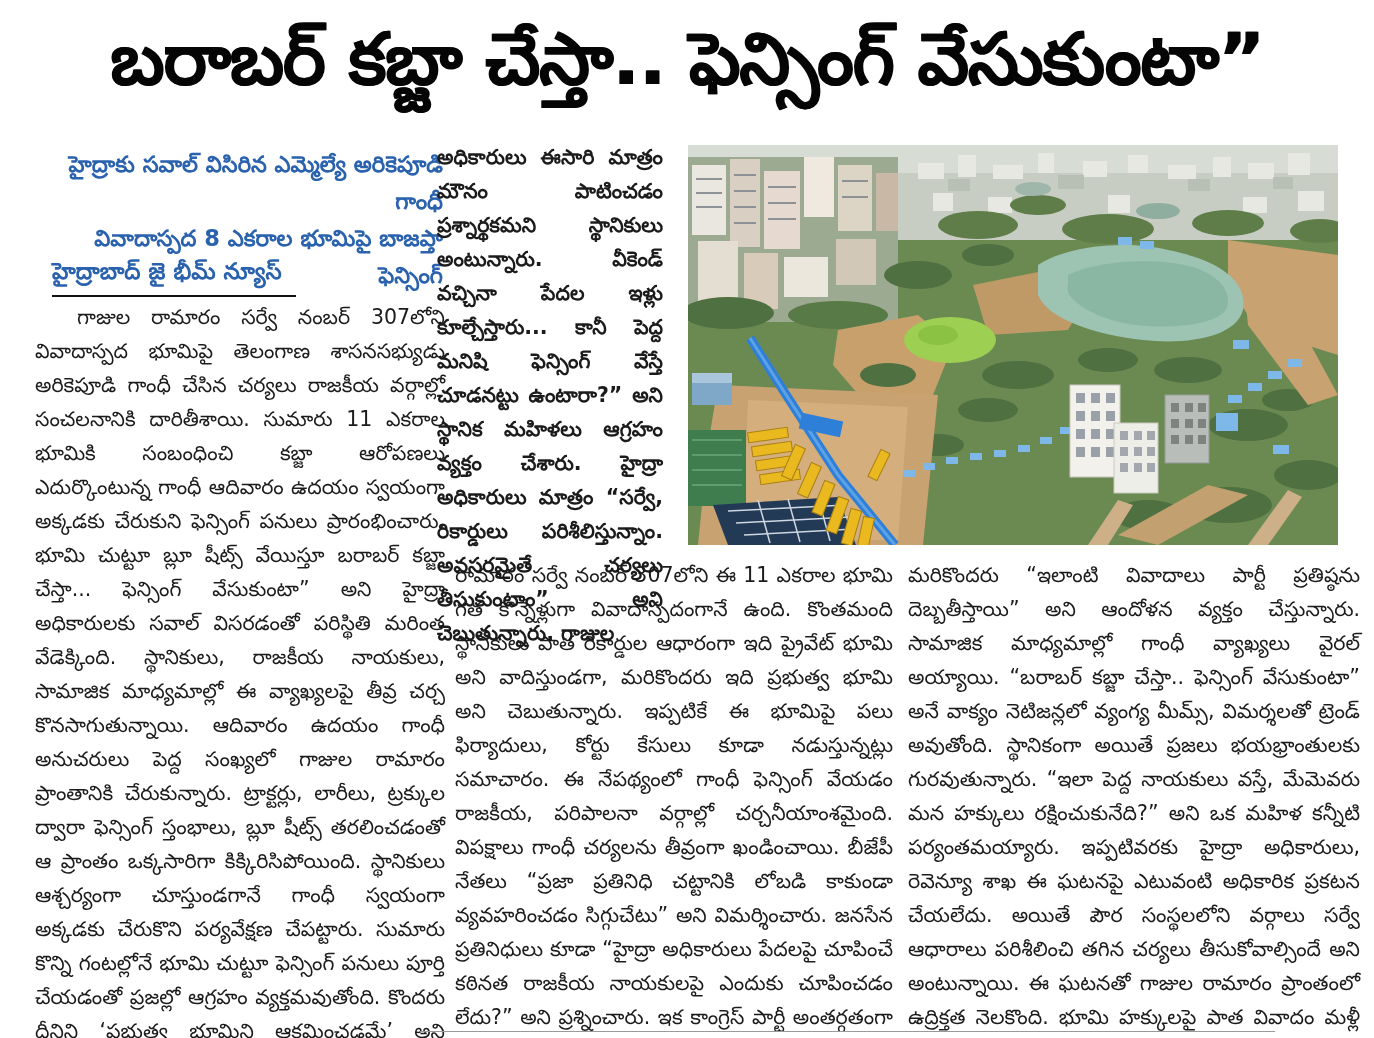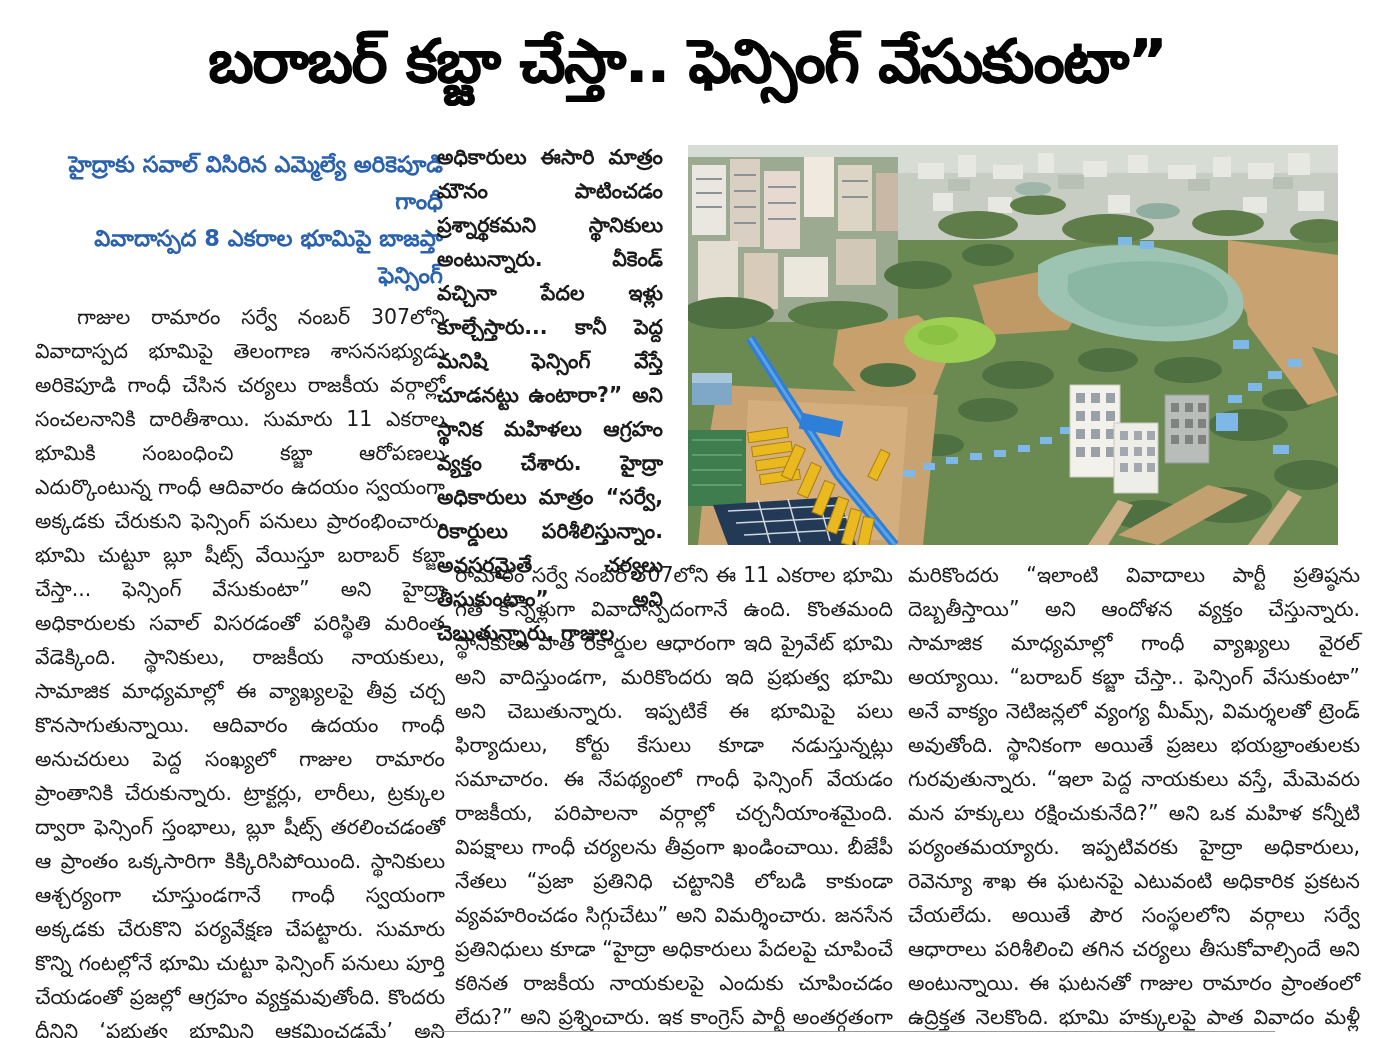--- a/index.html
+++ b/index.html
@@ -7,21 +7,21 @@
     position:relative;
     width:1374px;height:1038px;
     background:#ffffff;
     font-family:"DejaVu Sans",sans-serif;
     color:#161616;
     overflow:hidden;
   }
   .headline{
     position:absolute;left:18px;top:4px;width:1338px;height:128px;
     display:flex;align-items:center;justify-content:center;
-    font-size:60px;font-weight:900;color:#050505;
+    font-size:72px;font-weight:900;color:#050505;
     letter-spacing:-1px;white-space:nowrap;
     text-shadow:1px 0 0 #050505;
   }
   .subhead{
     position:absolute;left:35px;top:146px;width:408px;
     text-align:right;font-size:22.5px;font-weight:700;
     color:#2b62ae;line-height:37px;
   }
   .byline{
     position:absolute;left:52px;top:258px;
@@ -54,20 +54,21 @@
 
 <div id="page">
 
   <div class="headline">బరాబర్ కబ్జా చేస్తా.. ఫెన్సింగ్ వేసుకుంటా”</div>
 
   <div class="subhead">
     <div>హైద్రాకు సవాల్ విసిరిన ఎమ్మెల్యే అరికెపూడి గాంధీ</div>
     <div>వివాదాస్పద 8 ఎకరాల భూమిపై బాజప్తా ఫెన్సింగ్</div>
   </div>
 
+  <div class="byline">హైద్రాబాద్ జై భీమ్ న్యూస్</div>
 
   <div class="bodytext col1">
     <div class="para">గాజుల రామారం సర్వే నంబర్ 307లోని వివాదాస్పద భూమిపై తెలంగాణ శాసనసభ్యుడు అరికెపూడి గాంధీ చేసిన చర్యలు రాజకీయ వర్గాల్లో సంచలనానికి దారితీశాయి. సుమారు 11 ఎకరాల భూమికి సంబంధించి కబ్జా ఆరోపణలు ఎదుర్కొంటున్న గాంధీ ఆదివారం ఉదయం స్వయంగా అక్కడకు చేరుకుని ఫెన్సింగ్ పనులు ప్రారంభించారు. భూమి చుట్టూ బ్లూ షీట్స్ వేయిస్తూ బరాబర్ కబ్జా చేస్తా... ఫెన్సింగ్ వేసుకుంటా” అని హైద్రా అధికారులకు సవాల్ విసరడంతో పరిస్థితి మరింత వేడెక్కింది. స్థానికులు, రాజకీయ నాయకులు, సామాజిక మాధ్యమాల్లో ఈ వ్యాఖ్యలపై తీవ్ర చర్చ కొనసాగుతున్నాయి. ఆదివారం ఉదయం గాంధీ అనుచరులు పెద్ద సంఖ్యలో గాజుల రామారం ప్రాంతానికి చేరుకున్నారు. ట్రాక్టర్లు, లారీలు, ట్రక్కుల ద్వారా ఫెన్సింగ్ స్తంభాలు, బ్లూ షీట్స్ తరలించడంతో ఆ ప్రాంతం ఒక్కసారిగా కిక్కిరిసిపోయింది. స్థానికులు ఆశ్చర్యంగా చూస్తుండగానే గాంధీ స్వయంగా అక్కడకు చేరుకొని పర్యవేక్షణ చేపట్టారు. సుమారు కొన్ని గంటల్లోనే భూమి చుట్టూ ఫెన్సింగ్ పనులు పూర్తి చేయడంతో ప్రజల్లో ఆగ్రహం వ్యక్తమవుతోంది. కొందరు దీనిని ‘ప్రభుత్వ భూమిని ఆక్రమించడమే’ అని పేర్కొంటుండగా, మరికొందరు ‘సొంత పత్రాలతోనే భూమి రక్షణ చర్యలు’ అని వాదిస్తున్నారు. సాధారణంగా చిన్నపాటి నిర్మాణాలు, పేదల ఇళ్లు, గుడిసెలు అనధికారమంటూ కూల్చివేయడంలో వేగంగా వ్యవహరించే హైద్రా</div>
   </div>
 
   <div class="bodytext col2narrow">అధికారులు ఈసారి మాత్రం మౌనం పాటించడం ప్రశ్నార్థకమని స్థానికులు అంటున్నారు. వీకెండ్ వచ్చినా పేదల ఇళ్లు కూల్చేస్తారు... కానీ పెద్ద మనిషి ఫెన్సింగ్ వేస్తే చూడనట్టు ఉంటారా?” అని స్థానిక మహిళలు ఆగ్రహం వ్యక్తం చేశారు. హైద్రా అధికారులు మాత్రం “సర్వే, రికార్డులు పరిశీలిస్తున్నాం. అవసరమైతే చర్యలు తీసుకుంటాం” అని చెబుతున్నారు. గాజుల</div>
 
   <div class="bodytext col2wide">రామారం సర్వే నంబర్ 307లోని ఈ 11 ఎకరాల భూమి గత కొన్నేళ్లుగా వివాదాస్పదంగానే ఉంది. కొంతమంది స్థానికులు పాత రికార్డుల ఆధారంగా ఇది ప్రైవేట్ భూమి అని వాదిస్తుండగా, మరికొందరు ఇది ప్రభుత్వ భూమి అని చెబుతున్నారు. ఇప్పటికే ఈ భూమిపై పలు ఫిర్యాదులు, కోర్టు కేసులు కూడా నడుస్తున్నట్లు సమాచారం. ఈ నేపథ్యంలో గాంధీ ఫెన్సింగ్ వేయడం రాజకీయ, పరిపాలనా వర్గాల్లో చర్చనీయాంశమైంది. విపక్షాలు గాంధీ చర్యలను తీవ్రంగా ఖండించాయి. బీజేపీ నేతలు “ప్రజా ప్రతినిధి చట్టానికి లోబడి కాకుండా వ్యవహరించడం సిగ్గుచేటు” అని విమర్శించారు. జనసేన ప్రతినిధులు కూడా “హైద్రా అధికారులు పేదలపై చూపించే కఠినత రాజకీయ నాయకులపై ఎందుకు చూపించడం లేదు?” అని ప్రశ్నించారు. ఇక కాంగ్రెస్ పార్టీ అంతర్గతంగా కూడా ఈ ఘటనపై చర్చ మొదలైంది. కొందరు గాంధీకి మద్దతుగా “ఆ భూమిపై ఆయనకే హక్కు ఉంది” అంటుండగా,</div>
 
   <div class="bodytext col3">మరికొందరు “ఇలాంటి వివాదాలు పార్టీ ప్రతిష్ఠను దెబ్బతీస్తాయి” అని ఆందోళన వ్యక్తం చేస్తున్నారు. సామాజిక మాధ్యమాల్లో గాంధీ వ్యాఖ్యలు వైరల్ అయ్యాయి. “బరాబర్ కబ్జా చేస్తా.. ఫెన్సింగ్ వేసుకుంటా” అనే వాక్యం నెటిజన్లలో వ్యంగ్య మీమ్స్, విమర్శలతో ట్రెండ్ అవుతోంది. స్థానికంగా అయితే ప్రజలు భయభ్రాంతులకు గురవుతున్నారు. “ఇలా పెద్ద నాయకులు వస్తే, మేమెవరు మన హక్కులు రక్షించుకునేది?” అని ఒక మహిళ కన్నీటి పర్యంతమయ్యారు. ఇప్పటివరకు హైద్రా అధికారులు, రెవెన్యూ శాఖ ఈ ఘటనపై ఎటువంటి అధికారిక ప్రకటన చేయలేదు. అయితే పౌర సంస్థలలోని వర్గాలు సర్వే ఆధారాలు పరిశీలించి తగిన చర్యలు తీసుకోవాల్సిందే అని అంటున్నాయి. ఈ ఘటనతో గాజుల రామారం ప్రాంతంలో ఉద్రిక్తత నెలకొంది. భూమి హక్కులపై పాత వివాదం మళ్లీ ముదిరే అవకాశముందని స్థానిక ప్రజలు గుసగుసలాడుతున్నారు.</div>

